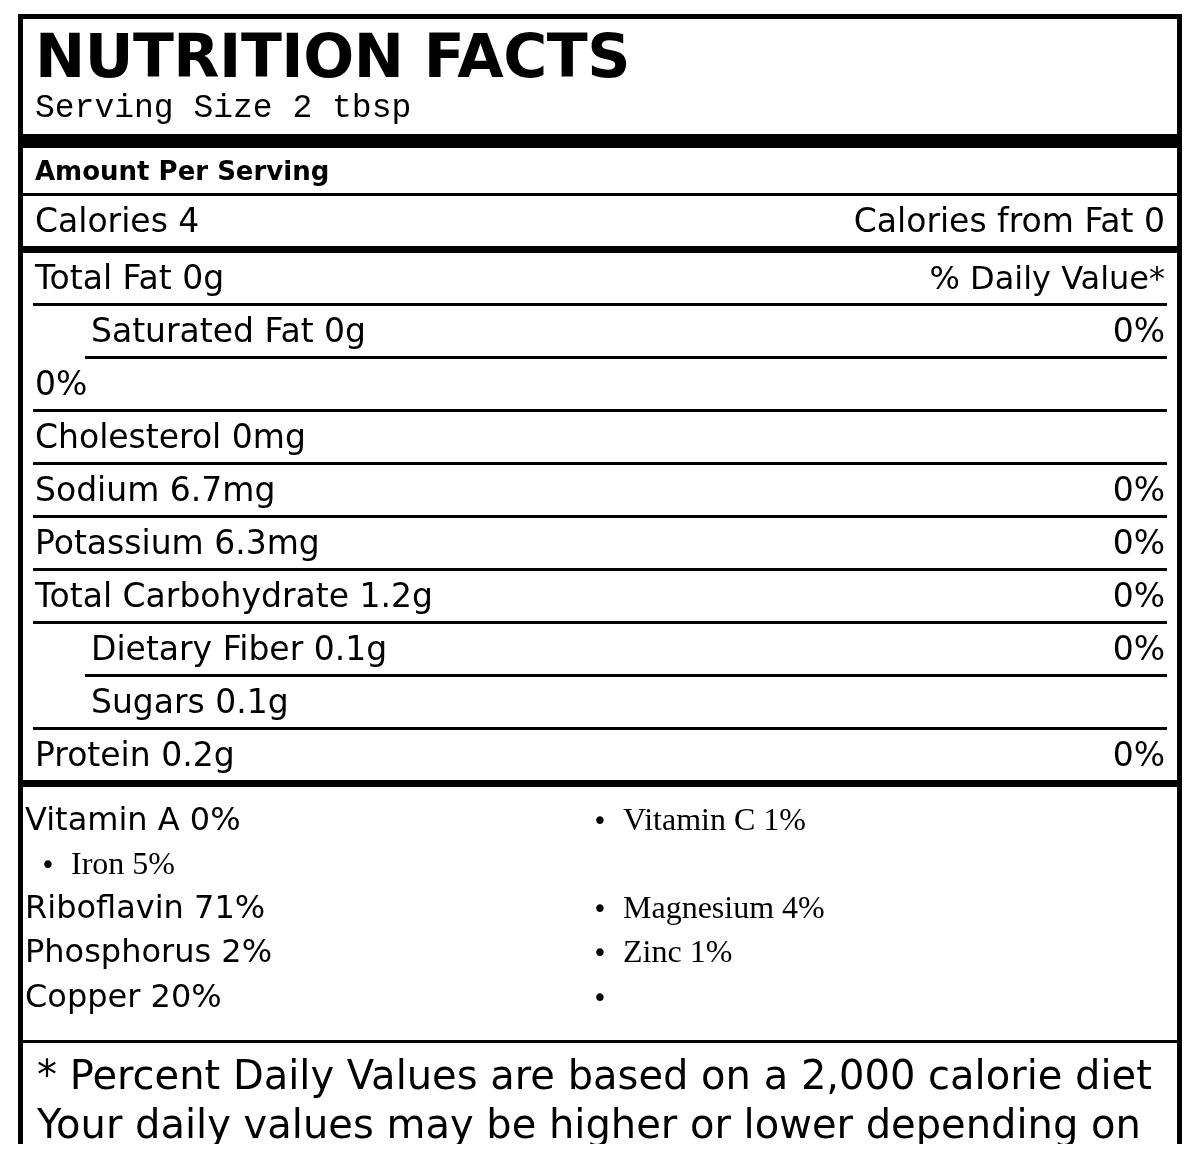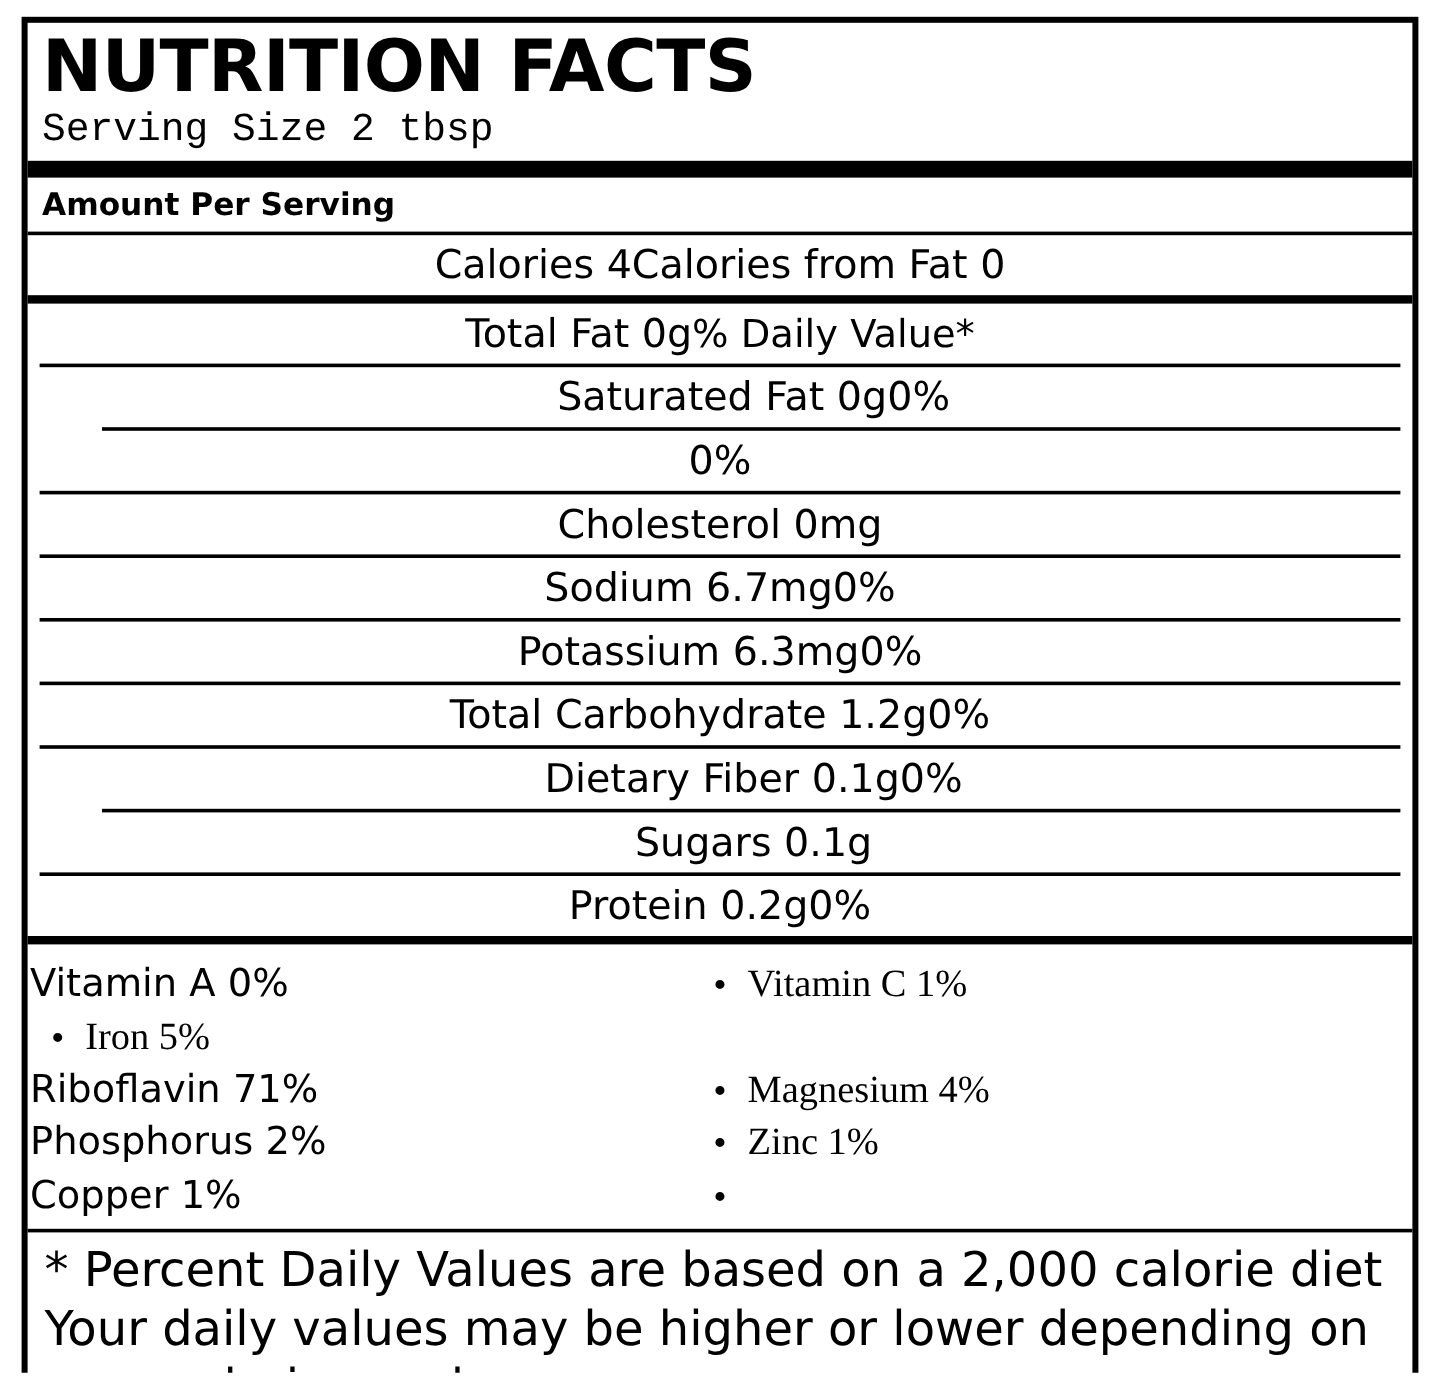--- a/index.html
+++ b/index.html
@@ -54,36 +54,36 @@
   .rule-thin {
     border-top: 3px solid #000;
     margin: 0;
   }
   .rule-indent {
     border-top: 3px solid #000;
     margin-left: 52px;
   }
   .row {
     display: flex;
-    justify-content: center;
+    justify-content: space-between;
     align-items: baseline;
     font-size: 33px;
     line-height: 1.0;
     padding: 8px 2px 9px 2px;
   }
   .row .ind1 {
     padding-left: 56px;
   }
   .amount {
     font-size: 26px;
     font-weight: bold;
     padding: 8px 2px 7px 2px;
   }
   .vit-block {
-    padding: 10px 2px 6px 2px;
+    padding: 10px 2px 22px 2px;
   }
   .vit-row {
     display: flex;
     align-items: baseline;
     font-size: 32px;
     line-height: 1.38;
   }
   .vit-left {
     flex: 0 0 48%;
     text-align: left;
@@ -210,21 +210,21 @@
         <span class="vit-left">Riboflavin 71%</span>
         <span class="vit-dot">•</span>
         <span class="vit-right">Magnesium  4%</span>
       </div>
       <div class="vit-row">
         <span class="vit-left">Phosphorus 2%</span>
         <span class="vit-dot">•</span>
         <span class="vit-right">Zinc  1%</span>
       </div>
       <div class="vit-row">
-        <span class="vit-left">Copper 1%</span>
+        <span class="vit-left">Copper 20%</span>
         <span class="vit-dot">•</span>
         <span class="vit-right"></span>
       </div>
     </div>
 
     <div class="rule-thin"></div>
 
     <div class="inner">
       <div class="footnote">* Percent Daily Values are based on a 2,000 calorie diet Your daily values may be higher or lower depending on your calorie needs.</div>
     </div>

